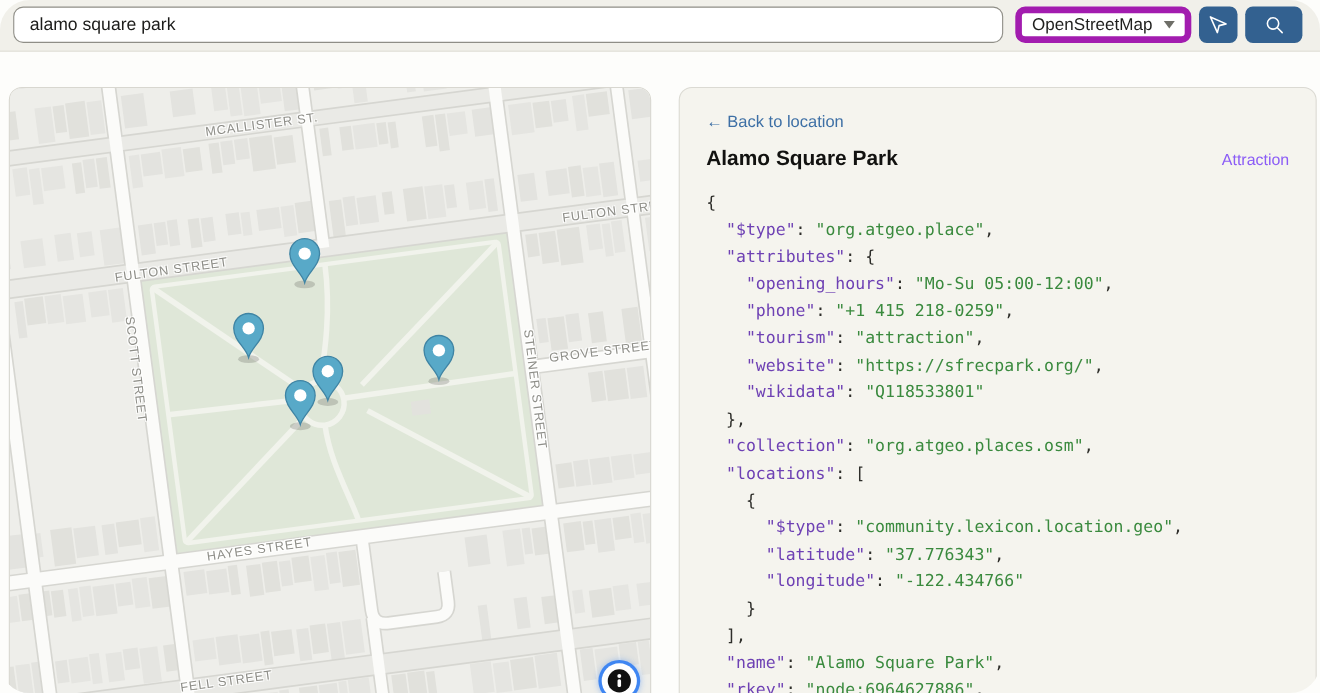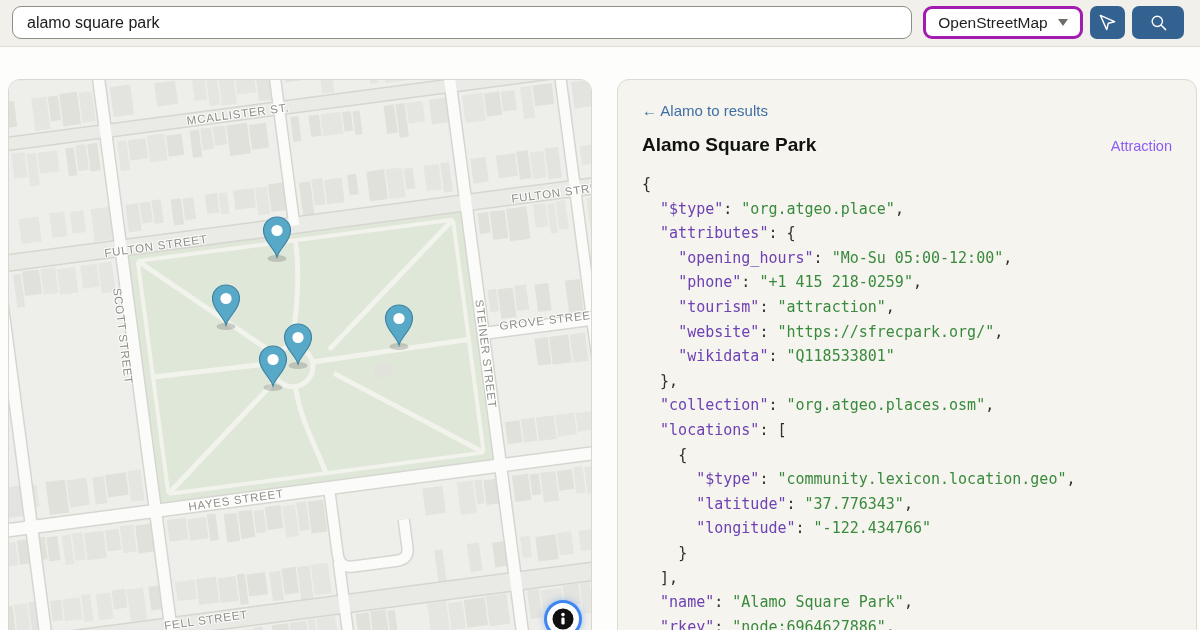--- a/index.html
+++ b/index.html
@@ -1,27 +1,27 @@
 <!DOCTYPE html>
 <html><head>
 <meta charset="utf-8">
 <style>
   html,body{margin:0;padding:0;background:#fdfdfb;}
   .stage{position:relative;width:1200px;height:630px;overflow:hidden;
-         font-family:"Liberation Sans",sans-serif;color:#1c1c1a;}
+         font-family:"Liberation Sans",sans-serif;color:#1c1c1a;border-radius:27px;}
 
   
   .topbar{position:absolute;left:0;top:0;width:1200px;height:46px;
           background:#f1f0ea;border-bottom:1px solid #e0dfd7;}
   .search-input{position:absolute;left:12px;top:6px;width:900px;height:33px;
           box-sizing:border-box;border:1px solid #8f8e87;border-radius:9px;
           background:#fff;padding:0 14px;font-size:16px;color:#1c1c1a;
           font-family:"Liberation Sans",sans-serif;outline:none;}
   .provider{position:absolute;left:923px;top:6px;width:160px;height:33px;
-          box-sizing:border-box;background:#fff;border:3px solid #a21caf;
+          box-sizing:border-box;background:#fff;border:6px solid #a21caf;
           border-radius:9px;display:flex;align-items:center;justify-content:center;
           gap:10px;font-size:15.5px;color:#1f1f1d;cursor:pointer;}
   .caret{width:0;height:0;border-left:5.5px solid transparent;border-right:5.5px solid transparent;
           border-top:7px solid #6e6e68;}
   .hbtn{position:absolute;top:6px;height:33px;background:#336190;border:none;border-radius:7px;
           display:flex;align-items:center;justify-content:center;cursor:pointer;}
   .hbtn svg{stroke:#fff;fill:none;stroke-width:1.8;stroke-linejoin:round;stroke-linecap:round;}
   .btn-send{left:1090px;width:35px;}
   .btn-search{left:1132px;width:52px;}
 
@@ -502,20 +502,20 @@
     <div class="info-btn">
       <svg width="24" height="24" viewBox="0 0 24 24">
         <circle cx="12" cy="12" r="10.5" fill="#111"></circle>
         <circle cx="12" cy="7.6" r="1.8" fill="#fff"></circle>
         <rect x="10.4" y="10.4" width="3.2" height="7.2" rx="1.4" fill="#fff"></rect>
       </svg>
     </div>
   </div>
 
   <div class="panel">
-    <a class="back-link">← Alamo to results</a>
+    <a class="back-link">← Back to location</a>
     <div class="title-row">
       <span class="place-title">Alamo Square Park</span>
       <span class="badge">Attraction</span>
     </div>
     <div class="code" id="code-block"><div><span class="tok-p">{</span></div><div>  <span class="tok-k">"$type"</span><span class="tok-p">: </span><span class="tok-v">"org.atgeo.place"</span><span class="tok-p">,</span></div><div>  <span class="tok-k">"attributes"</span><span class="tok-p">: {</span></div><div>    <span class="tok-k">"opening_hours"</span><span class="tok-p">: </span><span class="tok-v">"Mo-Su 05:00-12:00"</span><span class="tok-p">,</span></div><div>    <span class="tok-k">"phone"</span><span class="tok-p">: </span><span class="tok-v">"+1 415 218-0259"</span><span class="tok-p">,</span></div><div>    <span class="tok-k">"tourism"</span><span class="tok-p">: </span><span class="tok-v">"attraction"</span><span class="tok-p">,</span></div><div>    <span class="tok-k">"website"</span><span class="tok-p">: </span><span class="tok-v">"https://sfrecpark.org/"</span><span class="tok-p">,</span></div><div>    <span class="tok-k">"wikidata"</span><span class="tok-p">: </span><span class="tok-v">"Q118533801"</span></div><div>  <span class="tok-p">},</span></div><div>  <span class="tok-k">"collection"</span><span class="tok-p">: </span><span class="tok-v">"org.atgeo.places.osm"</span><span class="tok-p">,</span></div><div>  <span class="tok-k">"locations"</span><span class="tok-p">: [</span></div><div>    <span class="tok-p">{</span></div><div>      <span class="tok-k">"$type"</span><span class="tok-p">: </span><span class="tok-v">"community.lexicon.location.geo"</span><span class="tok-p">,</span></div><div>      <span class="tok-k">"latitude"</span><span class="tok-p">: </span><span class="tok-v">"37.776343"</span><span class="tok-p">,</span></div><div>      <span class="tok-k">"longitude"</span><span class="tok-p">: </span><span class="tok-v">"-122.434766"</span></div><div>    <span class="tok-p">}</span></div><div>  <span class="tok-p">],</span></div><div>  <span class="tok-k">"name"</span><span class="tok-p">: </span><span class="tok-v">"Alamo Square Park"</span><span class="tok-p">,</span></div><div>  <span class="tok-k">"rkey"</span><span class="tok-p">: </span><span class="tok-v">"node:6964627886"</span><span class="tok-p">,</span></div></div>
   </div>
 </div>
 
 </body></html>

